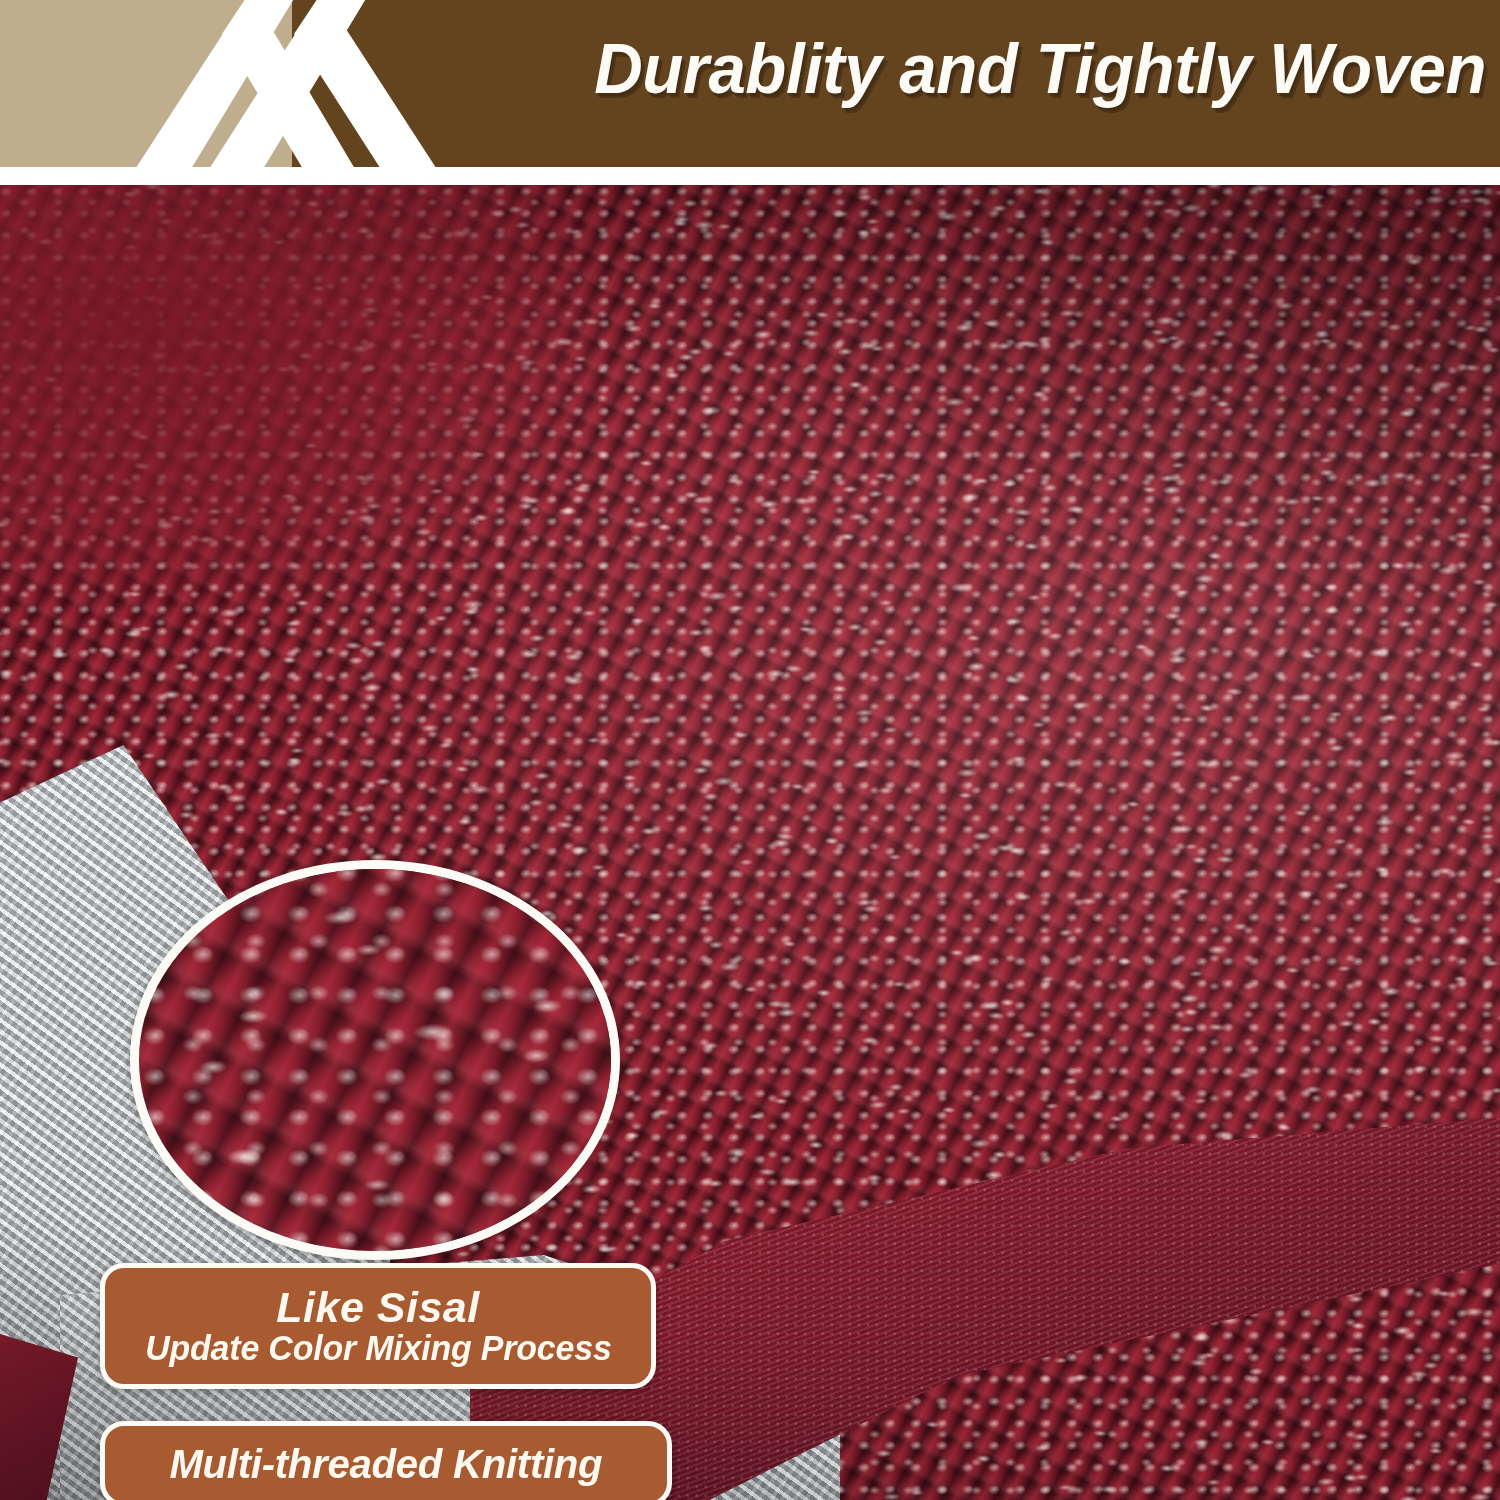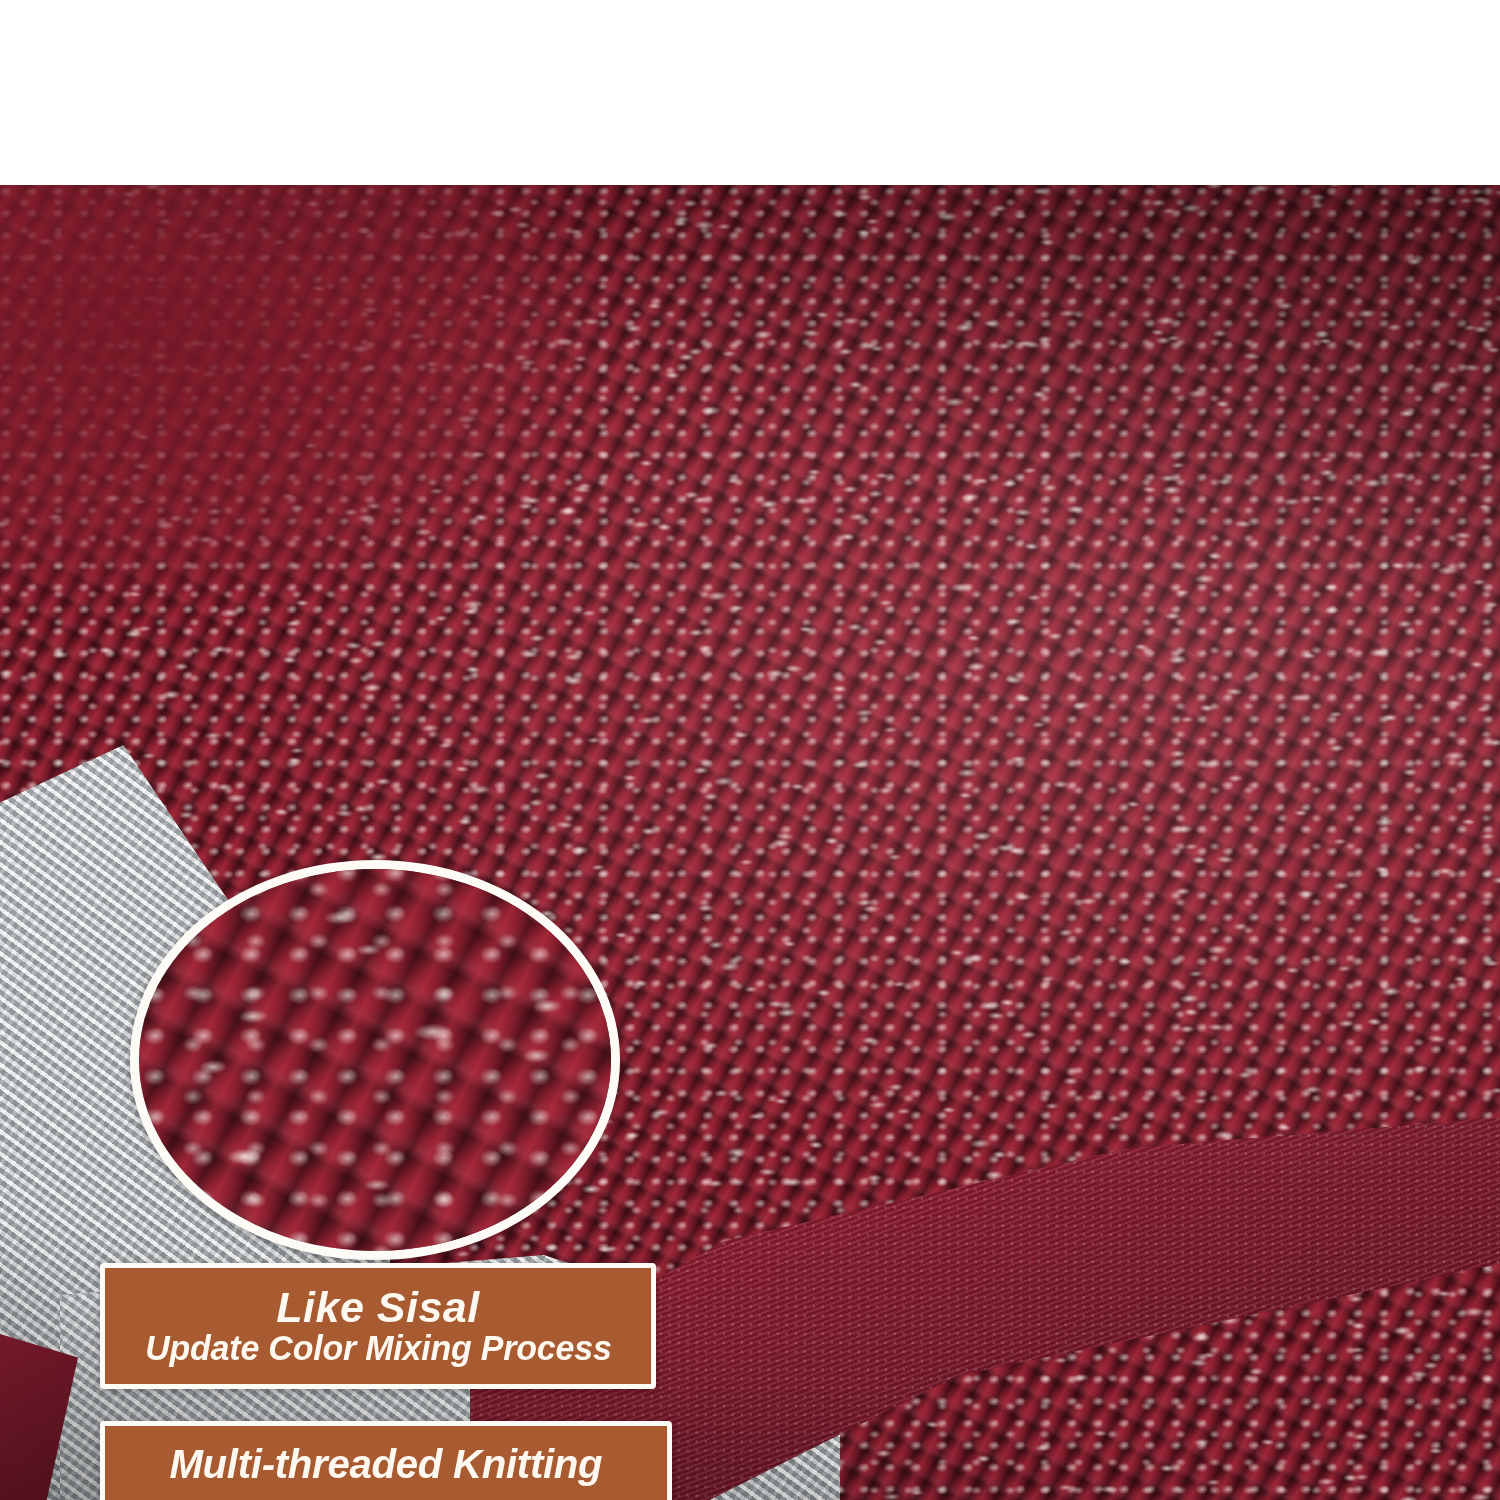--- a/index.html
+++ b/index.html
@@ -153,21 +153,21 @@
     position:absolute;left:-260px;top:-430px;width:1060px;height:1260px;
     transform:scale(1.85);
     transform-origin:40% 48%;
   }
 
   
   .badge{
     position:absolute;
     background:#a85a30;
     border:5px solid #fdfbf6;
-    border-radius:4px;
+    border-radius:24px;
     box-sizing:border-box;
     color:#fdf8f0;
     text-align:center;
     font-style:italic;
     box-shadow:0 2px 8px rgba(0,0,0,.28);
     display:flex;
     flex-direction:column;
     align-items:center;
     justify-content:center;
   }
@@ -184,20 +184,37 @@
   .badge .b-line{
     font-size:41px;font-weight:bold;font-style:italic;line-height:1.0;
     letter-spacing:-.3px;transform:scaleX(.98);white-space:nowrap;
   }
 </style>
 </head>
 <body>
 
 <div id="page">
 
+  <div id="header">
+    <div id="header-tan"></div>
+    <div id="header-brown"></div>
+
+    <div id="logo">
+      <svg viewBox="0 0 350 182" xmlns="http://www.w3.org/2000/svg" aria-hidden="true">
+
+        <polygon fill="#ffffff" points="140,0 188,0 78,182 22,182"></polygon>
+        <polygon fill="#ffffff" points="140,0 248,182 196,182 112,42"></polygon>
+
+        <polygon fill="#ffffff" points="212,0 260,0 150,182 96,182"></polygon>
+        <polygon fill="#ffffff" points="212,0 330,182 274,182 184,42"></polygon>
+      </svg>
+    </div>
+
+    <div id="headline">Durablity and Tightly Woven</div>
+  </div>
   <div id="header-gap"></div>
 
   <div id="photo">
     <div class="carpet"></div>
     <div class="flecks"></div>
     <div class="flecks2"></div>
     <div class="blur-tl"></div>
 
     <div class="backing" id="backing-left"></div>
     <div class="backing" id="backing-bottom"></div>

